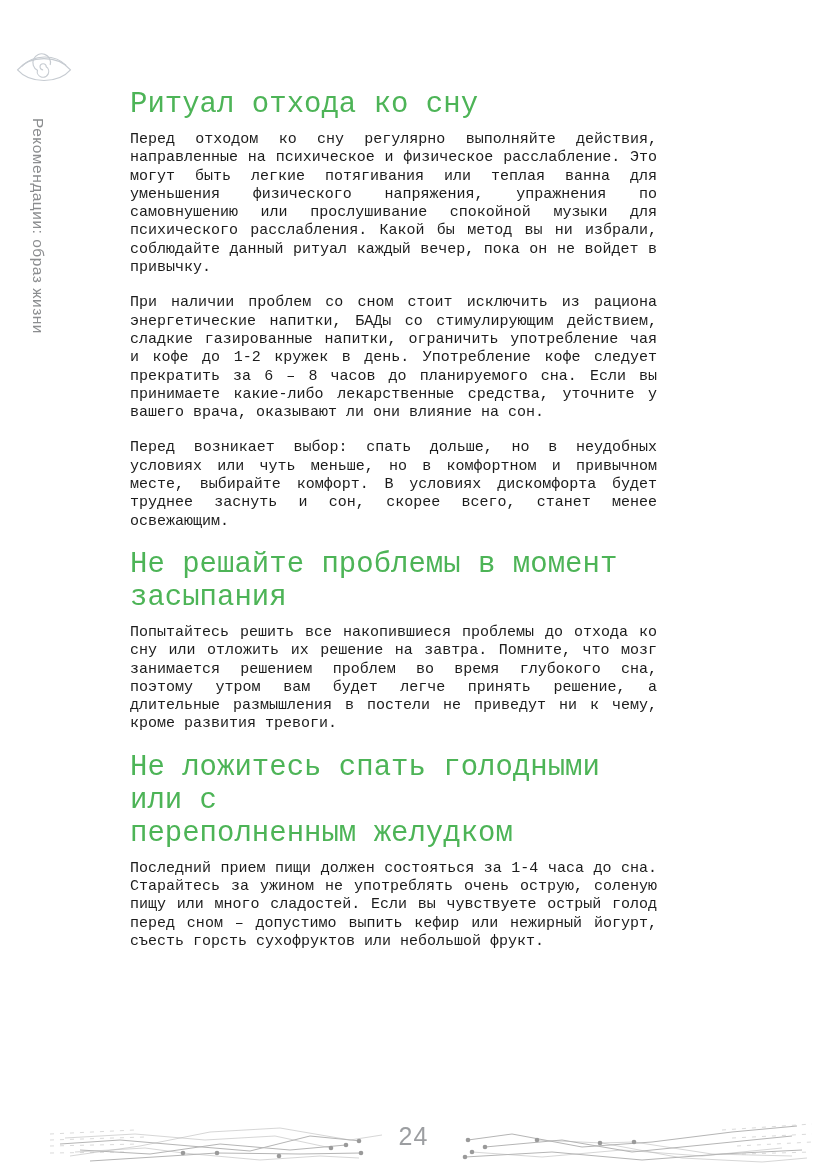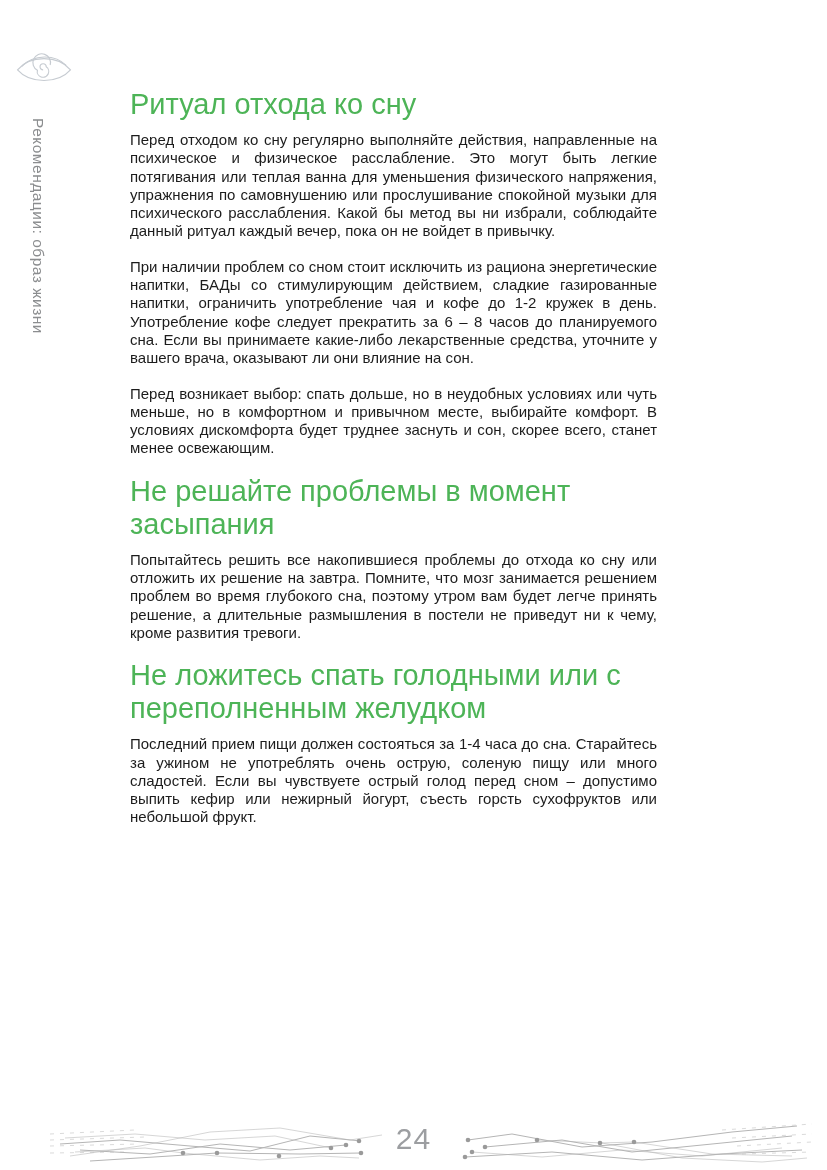--- a/index.html
+++ b/index.html
@@ -26,20 +26,21 @@
     letter-spacing:0.5px;
     color:var(--muted-gray,#8b8d8f);
     white-space:nowrap;
   }
 
   
   .content {
     position:absolute;
     left:130px; top:88px;
     width:527px;
+    font-family:Liberation Mono, monospace;
   }
   .sec { margin-bottom:17px; }
   .sec h2 {
     font-weight:normal;
     font-size:29px;
     line-height:33px;
     color:var(--heading-green,#4db457);
     white-space:pre-line;
     margin-bottom:10px;
   }
@@ -52,21 +53,21 @@
 
   
   .footer-decor { position:absolute; }
   .footer-decor svg { display:block; width:100%; height:100%; }
   .decor-left  { left:50px;  top:1116px; width:345px; height:52px; }
   .decor-right { left:452px; top:1112px; width:360px; height:58px; }
   .page-num {
     position:absolute;
     left:0; right:0; top:1122px;
     text-align:center;
-    font-size:30px;
+    font-size:25px;
     letter-spacing:1px;
     color:var(--pagenum-gray,#9c9ea1);
   }
   .decor-line { fill:none; stroke:var(--decor-gray,#b5b5b5); stroke-width:1; }
   .decor-line.faint { opacity:0.55; }
   .decor-dash { fill:none; stroke:var(--decor-gray,#b5b5b5); stroke-width:1; stroke-dasharray:4 6; opacity:0.5; }
   .decor-dot { fill:#9a9a9a; stroke:none; }
   .logo-stroke { fill:none; stroke:#c6cbd1; stroke-width:1.3; }
 </style>
 </head>

